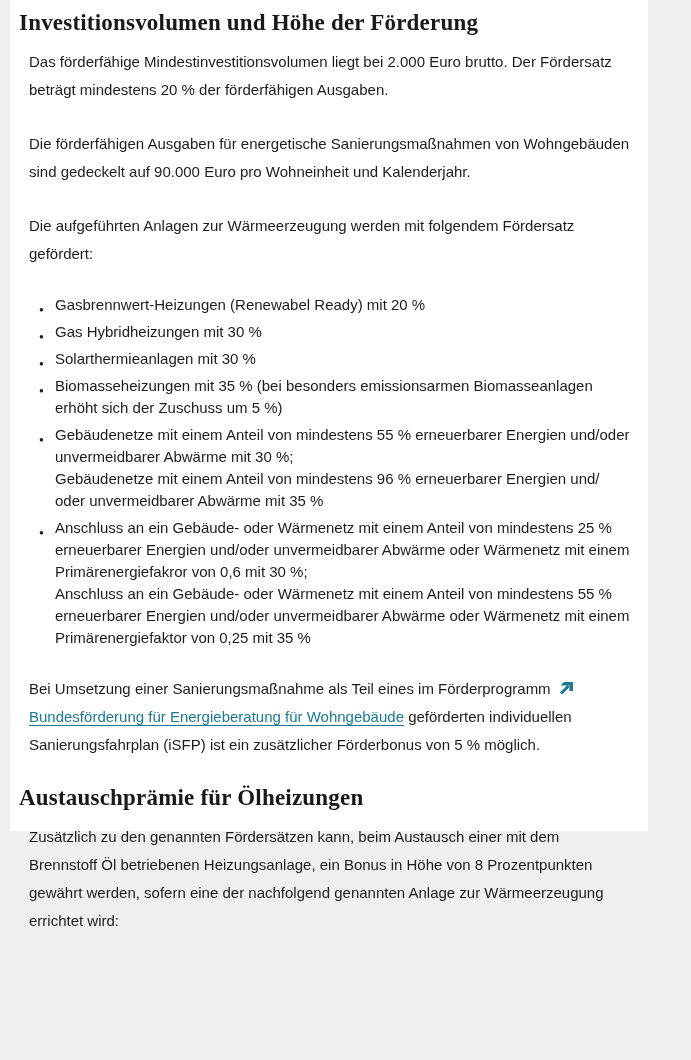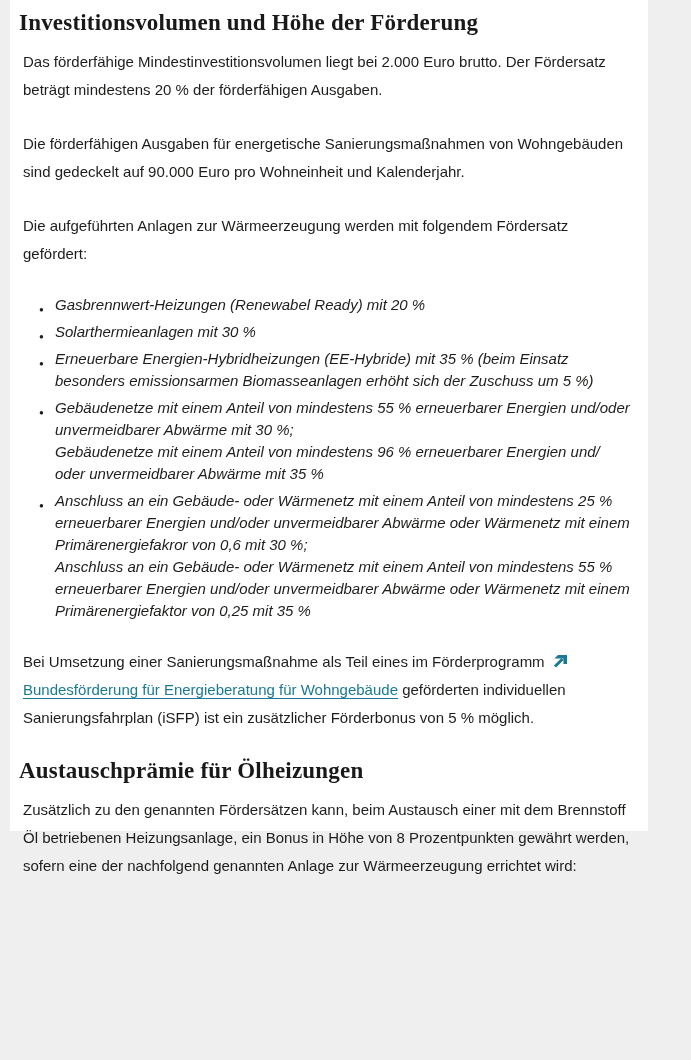--- a/index.html
+++ b/index.html
@@ -28,34 +28,33 @@
     font-size: 23px;
     font-weight: 700;
     letter-spacing: 0.2px;
     color: #191919;
     margin: 8px 0 12px 0;
   }
   h2.second { margin-top: 14px; }
   p {
     font-size: 15px;
     line-height: 28px;
-    margin: 0 0 26px 4px;
+    margin: 0 0 26px 10px;
   }
   ul {
     list-style: none;
     margin: 0 0 26px 0;
     padding: 0 0 0 36px;
   }
   li {
     font-size: 15px;
     line-height: 22px;
     margin-bottom: 5px;
     white-space: pre-line;
     position: relative;
-    font-style: italic;
   }
   li::before {
     content: "\25CF";
     font-size: 8px;
     position: absolute;
     left: -16px;
     top: 5px;
     color: #1d1d1b;
   }
   a.ext-link {
@@ -84,22 +83,23 @@
     <h2>Investitionsvolumen und Höhe der Förderung</h2>
 
     <p>Das förderfähige Mindestinvestitionsvolumen liegt bei 2.000 Euro brutto. Der Fördersatz beträgt mindestens 20 % der förderfähigen Ausgaben.</p>
 
     <p>Die förderfähigen Ausgaben für energetische Sanierungsmaßnahmen von Wohngebäuden sind gedeckelt auf 90.000 Euro pro Wohneinheit und Kalenderjahr.</p>
 
     <p>Die aufgeführten Anlagen zur Wärmeerzeugung werden mit folgendem Fördersatz gefördert:</p>
 
     <ul>
       <li>Gasbrennwert-Heizungen (Renewabel Ready) mit 20 %</li>
+      <li>Gas Hybridheizungen mit 30 %</li>
       <li>Solarthermieanlagen mit 30 %</li>
-      <li>Erneuerbare Energien-Hybridheizungen (EE-Hybride) mit 35 % (beim Einsatz besonders emissionsarmen Biomasseanlagen erhöht sich der Zuschuss um 5 %)</li>
+      <li>Biomasseheizungen mit 35 % (bei besonders emissionsarmen Biomasseanlagen erhöht sich der Zuschuss um 5 %)</li>
       <li>Gebäudenetze mit einem Anteil von mindestens 55 % erneuerbarer Energien und/oder unvermeidbarer Abwärme mit 30 %;
 Gebäudenetze mit einem Anteil von mindestens 96 % erneuerbarer Energien und/ oder unvermeidbarer Abwärme mit 35 %</li>
       <li>Anschluss an ein Gebäude- oder Wärmenetz mit einem Anteil von mindestens 25 % erneuerbarer Energien und/oder unvermeidbarer Abwärme oder Wärmenetz mit einem Primärenergiefakror von 0,6 mit 30 %;
 Anschluss an ein Gebäude- oder Wärmenetz mit einem Anteil von mindestens 55 % erneuerbarer Energien und/oder unvermeidbarer Abwärme oder Wärmenetz mit einem Primärenergiefaktor von 0,25 mit 35 %</li>
     </ul>
 
     <p>
       <span>Bei Umsetzung einer Sanierungsmaßnahme als Teil eines im Förderprogramm </span><a class="ext-link"><svg class="ext-icon" viewBox="0 0 14 13" xmlns="http://www.w3.org/2000/svg">
             <polygon points="5,0 14,0 14,9 10.4,9 10.4,3.6 1.4,3.6" fill="#1a7a94" transform="translate(0,0)"></polygon>
             <rect x="1" y="4" width="0" height="0" fill="#1a7a94"></rect>

